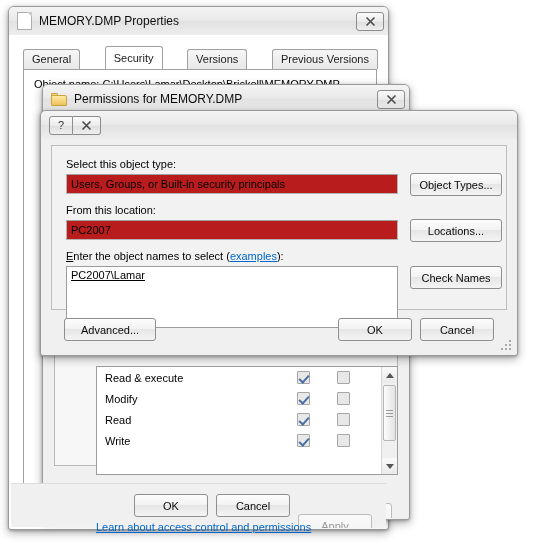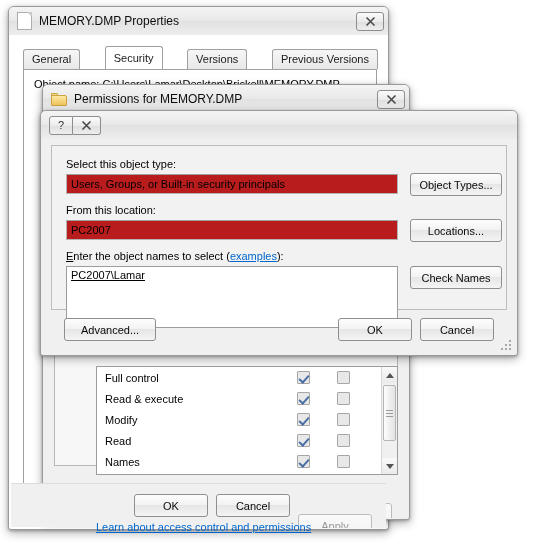--- a/index.html
+++ b/index.html
@@ -377,29 +377,20 @@
     <div id="perm-footer">
       <div class="btn">OK</div>
       <div class="btn">Cancel</div>
       <div class="btn disabled">Apply</div>
     </div>
   </div>
 </div>
 
 <div id="perm-listbox">
   <div class="perm-row">
-    <span class="perm-name">Full control</span>
-    <span class="cbcell">
-        <span class="cb checked"></span>
-      </span>
-    <span class="cbcell">
-        <span class="cb"></span>
-      </span>
-  </div>
-  <div class="perm-row">
     <span class="perm-name">Read &amp; execute</span>
     <span class="cbcell">
         <span class="cb checked"></span>
       </span>
     <span class="cbcell">
         <span class="cb"></span>
       </span>
   </div>
   <div class="perm-row">
     <span class="perm-name">Modify</span>
@@ -413,21 +404,21 @@
   <div class="perm-row">
     <span class="perm-name">Read</span>
     <span class="cbcell">
         <span class="cb checked"></span>
       </span>
     <span class="cbcell">
         <span class="cb"></span>
       </span>
   </div>
   <div class="perm-row">
-    <span class="perm-name">Names</span>
+    <span class="perm-name">Write</span>
     <span class="cbcell">
         <span class="cb checked"></span>
       </span>
     <span class="cbcell">
         <span class="cb"></span>
       </span>
   </div>
 
   <div class="vscroll">
     <div class="vs-arrow top">

